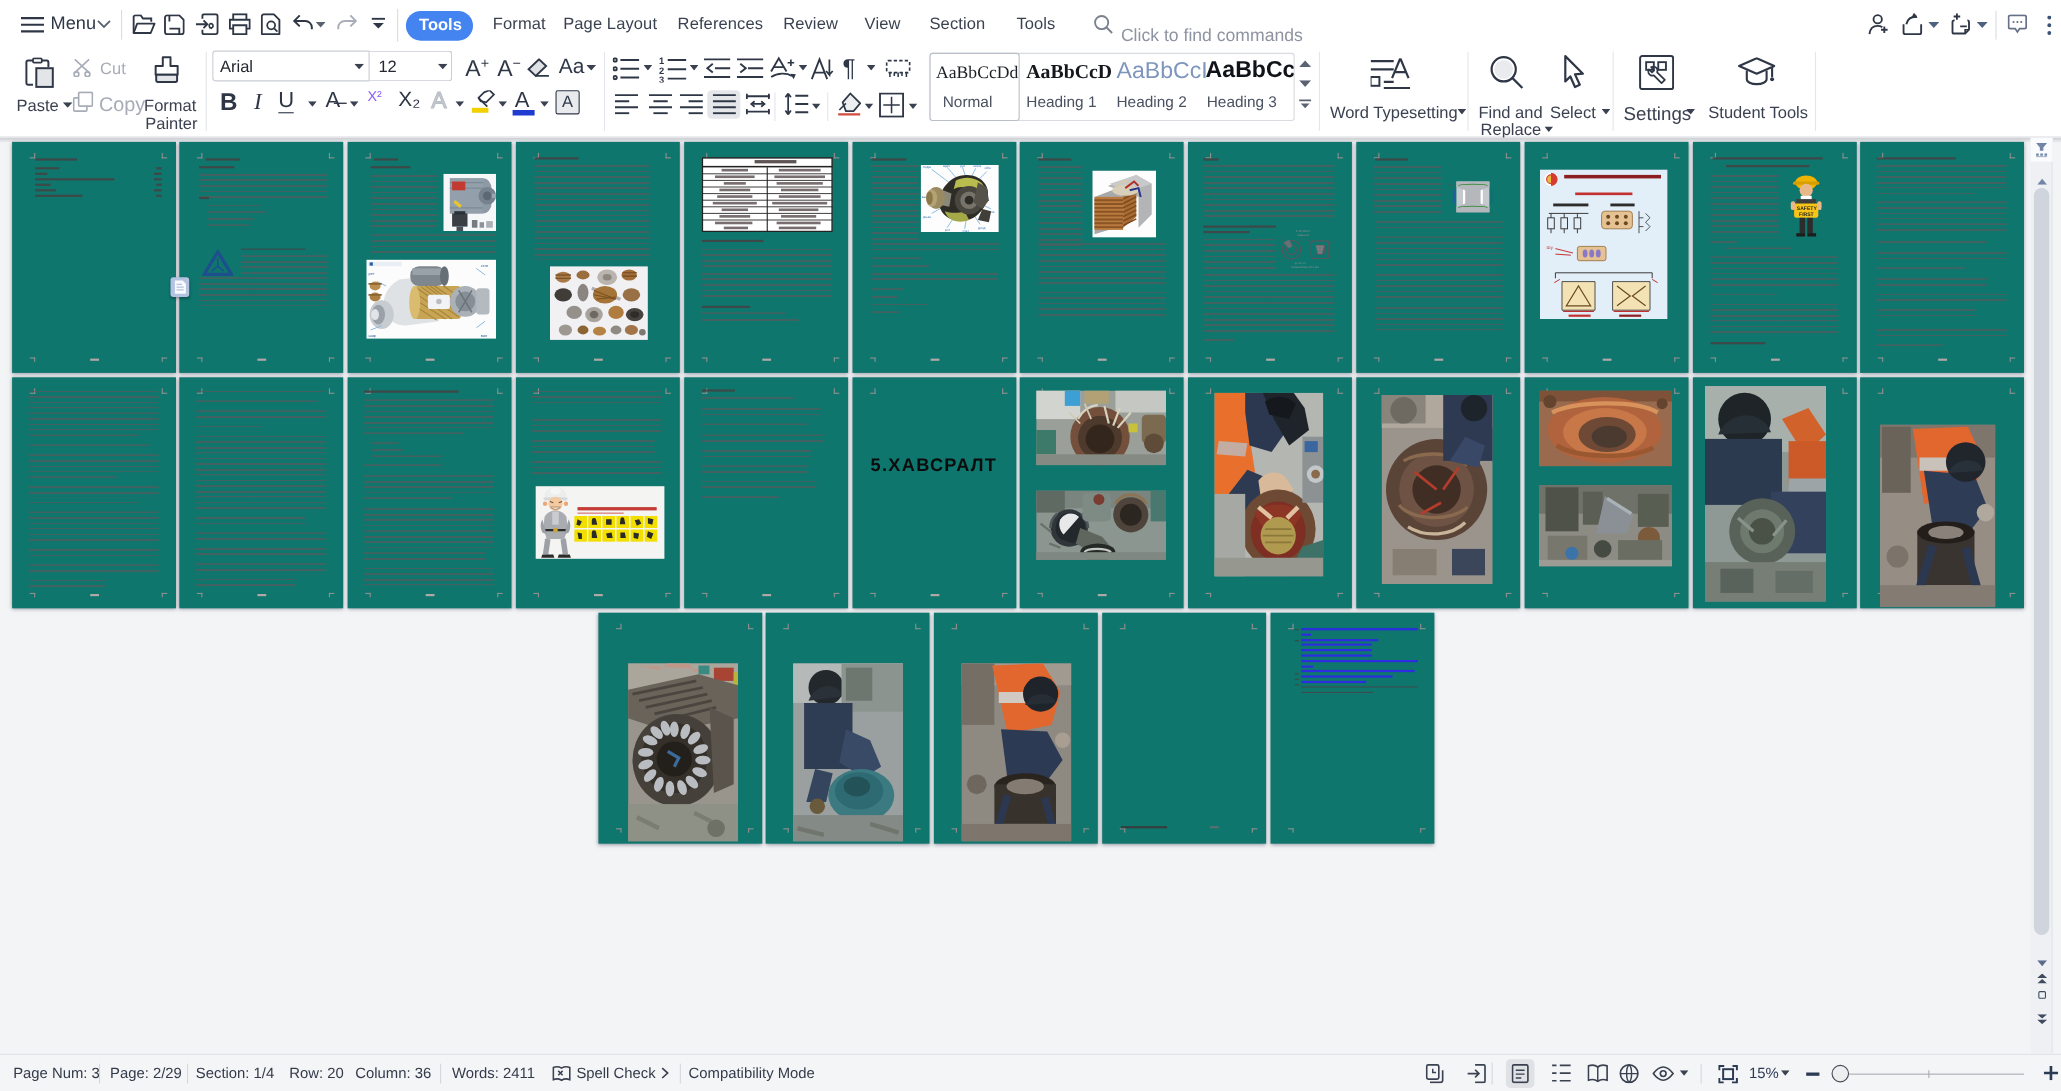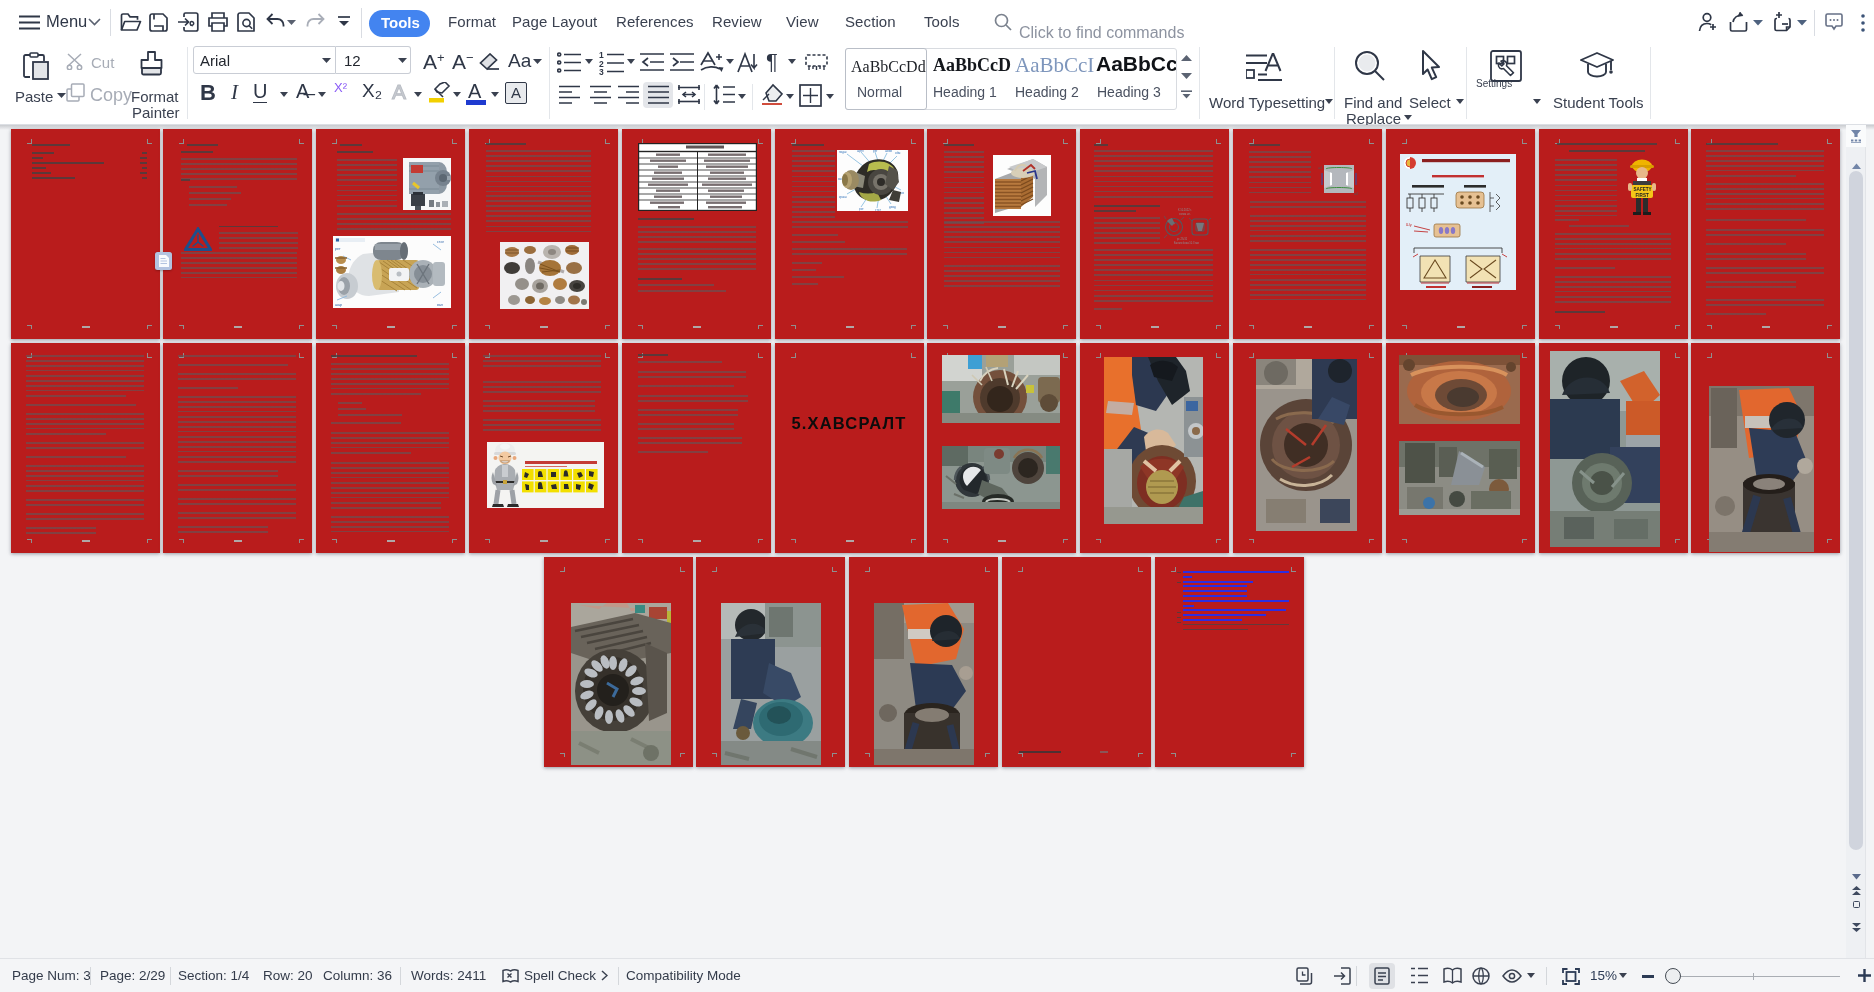--- a/index.html
+++ b/index.html
@@ -5,21 +5,21 @@
 #titlebar{position:absolute;left:0;top:0;width:1874px;height:44px;background:#fff}
 #ribbon{position:absolute;left:0;top:44px;width:1874px;height:81px;background:#fff;border-bottom:1px solid #dcdfe4}
 #content{position:absolute;left:0;top:125px;width:1874px;height:833px;background:#f3f4f6;overflow:hidden}
 #statusbar{position:absolute;left:0;top:958px;width:1874px;height:34px;background:#f4f5f7;border-top:1px solid #e0e2e6;font-size:13.5px;color:#333b4a}
 .abs{position:absolute}
 .ic{position:absolute}
 .ic svg{display:block}
 .tabtxt{position:absolute;top:13px;font-size:15px;color:#3a4150;letter-spacing:.1px}
 .vdiv{position:absolute;width:1px;background:#d9dce2}
 .rlbl{position:absolute;font-size:13.5px;color:#3a4150;white-space:nowrap}
-.page{position:absolute;width:149px;height:210px;background:#b91c1c;box-shadow:0 1px 3.5px rgba(88,93,106,.6);overflow:hidden}
+.page{position:absolute;width:149px;height:210px;background:#0f766e;box-shadow:0 1px 3.5px rgba(88,93,106,.6);overflow:hidden}
 .tx{position:absolute;background:repeating-linear-gradient(to bottom,rgba(96,86,89,.62) 0 1.6px,rgba(0,0,0,0) 1.6px 5.1px)}
 .tx1{position:absolute;height:1.9px;background:rgba(72,62,64,.82)}
 .m1,.m2,.m3,.m4{position:absolute;width:5px;height:4.5px;border:0 solid #8f8f8f;display:block}
 .m1{left:16px;top:10px;border-right-width:1px;border-bottom-width:1px}
 .m2{right:8px;top:10px;border-left-width:1px;border-bottom-width:1px}
 .m3{left:16px;bottom:10px;border-right-width:1px;border-top-width:1px}
 .m4{right:8px;bottom:10px;border-left-width:1px;border-top-width:1px}
 .pn{position:absolute;bottom:11px;left:71px;width:8px;height:2px;background:#b0a7a7}
 .ph{position:absolute}
 </style></head><body>
@@ -441,21 +441,21 @@
         <path d="M0 0l4 5 4-5z" fill="#3a4150"></path>
       </svg>
     </div>
 
   <div class="abs" style="left:845px;top:4px;width:332px;height:62px;border:1px solid #d8dbe0;border-radius:3px"></div>
   <div class="abs" style="left:845px;top:4px;width:82px;height:62px;border:1px solid #b9bec7;border-radius:3px;background:#fff"></div>
   <div class="abs" style="left:851px;top:14px;font-family:'Liberation Serif',serif;font-size:16px;color:#1d2026">AaBbCcDd</div>
   <div class="abs" style="left:857px;top:40px;font-size:14px;color:#4a5160">Normal</div>
   <div class="abs" style="left:933px;top:11px;font-family:'Liberation Serif',serif;font-size:18px;font-weight:bold;color:#14171c">AaBbCcD</div>
   <div class="abs" style="left:933px;top:40px;font-size:14px;color:#4a5160">Heading 1</div>
-  <div class="abs" style="left:1015px;top:9px;font-family:Liberation Serif, serif;font-size:21px;color:#7e96bc">AaBbCcI</div>
+  <div class="abs" style="left:1015px;top:9px;font-family:Liberation Sans, sans-serif;font-size:21px;color:#7e96bc">AaBbCcI</div>
   <div class="abs" style="left:1015px;top:40px;font-size:14px;color:#4a5160">Heading 2</div>
   <div class="abs" style="left:1096px;top:8px;font-size:21px;font-weight:bold;color:#101317;width:80px;overflow:hidden;white-space:nowrap">AaBbCc</div>
   <div class="abs" style="left:1097px;top:40px;font-size:14px;color:#4a5160">Heading 3</div>
   <div class="ic" style="left:1181px;top:10px">
       <svg width="11" height="7" viewBox="0 0 11 7">
         <path d="M0 7l5.5-6L11 7z" fill="#5b6372"></path>
       </svg>
     </div>
   <div class="ic" style="left:1181px;top:29px">
       <svg width="11" height="7" viewBox="0 0 11 7">
@@ -517,21 +517,21 @@
   <div class="vdiv" style="left:1466px;top:3px;height:72px;background:#e3e6ea"></div>
 
   <div class="ic" style="left:1490px;top:6px">
       <svg width="32" height="32" viewBox="0 0 32 32">
         <rect x="1" y="1" width="30" height="30" rx="2" stroke="#2f3747" stroke-width="1.8" fill="none"></rect>
         <rect x="6.5" y="6.5" width="7" height="7" stroke="#2f3747" stroke-width="1.7" fill="none"></rect>
         <rect x="17.5" y="6.5" width="7" height="7" stroke="#2f3747" stroke-width="1.7" fill="none"></rect>
         <path d="M20.5 25.5l-7-7c-2 .8-4-.2-4.8-2-.5-1.2-.3-2.6.3-3.4l2.8 2.8 2-2-2.8-2.8c1-.6 2.3-.7 3.5-.2 1.8.8 2.7 2.8 2 4.8l7 7z" stroke="#2f3747" stroke-width="1.6" fill="none" stroke-linejoin="round"></path>
       </svg>
     </div>
-  <div class="rlbl" style="left:1476px;top:34px;font-size:10px">Settings</div>
+  <div class="rlbl" style="left:1476px;top:50px;font-size:17px">Settings</div>
   <div class="ic" style="left:1533px;top:55px">
       <svg width="8" height="5" viewBox="0 0 8 5">
         <path d="M0 0l4 5 4-5z" fill="#3a4150"></path>
       </svg>
     </div>
 
   <div class="ic" style="left:1580px;top:8px">
       <svg width="34" height="28" viewBox="0 0 34 28">
         <path d="M17 1L1 8l16 7 16-7z" stroke="#2f3747" stroke-width="1.9" fill="#fff" stroke-linejoin="round"></path>
         <path d="M8 12v8c0 2.5 4 4.5 9 4.5s9-2 9-4.5v-8" stroke="#2f3747" stroke-width="1.9" fill="none"></path>

